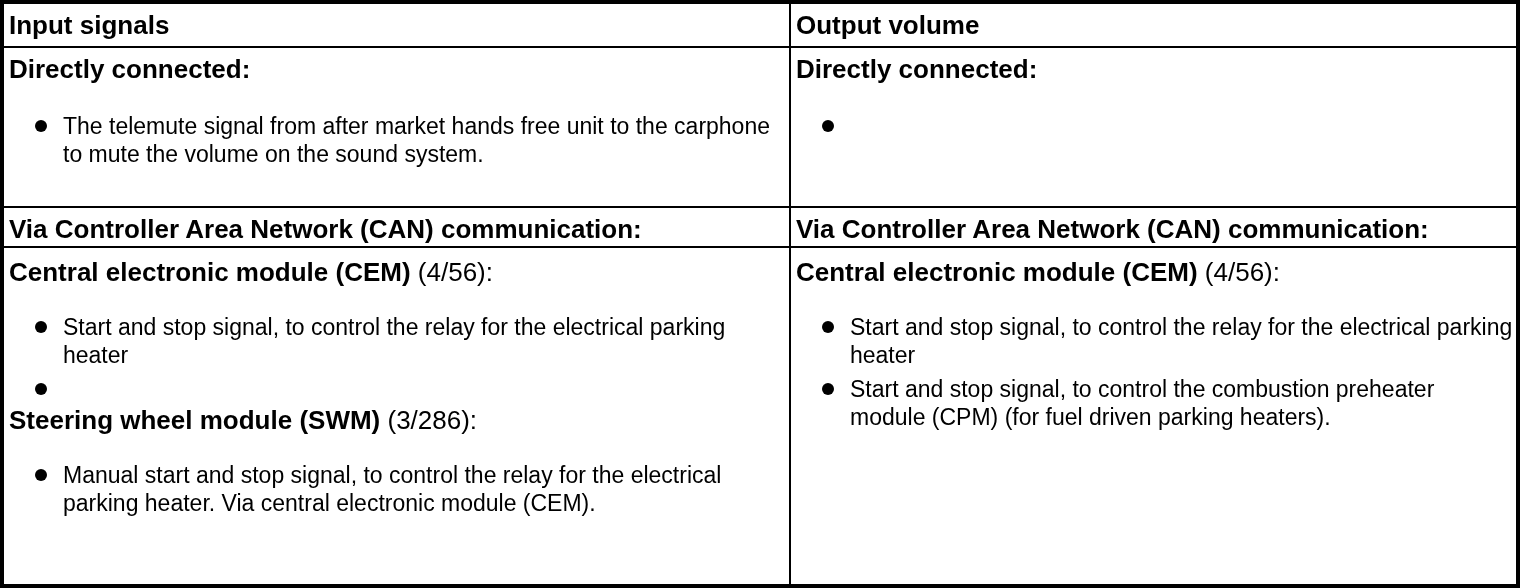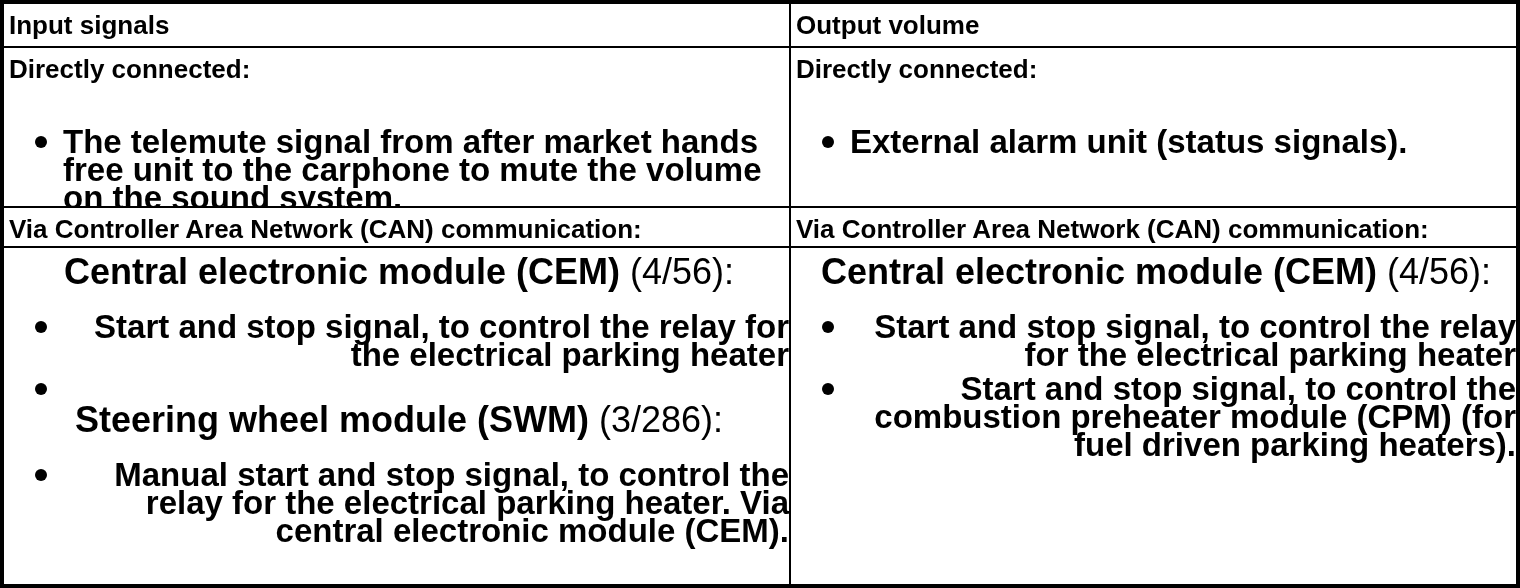--- a/index.html
+++ b/index.html
@@ -25,34 +25,32 @@
   .cell.rt { border-top: 2px solid #000000; }
   .cell.cl { border-left: 2px solid #000000; }
   .th, .sub {
     margin: 0;
     font-weight: bold;
     font-size: 26px;
     line-height: 30px;
   }
   .mod-title {
     margin: 0;
-    font-size: 36px;
+    font-size: 26px;
     line-height: 30px;
-    text-align: center;
   }
   .mod-title .b { font-weight: bold; }
   ul.bullets {
     list-style: none;
-    margin: 44px 0 0 0;
+    margin: 28px 0 0 0;
     padding: 0 0 0 26px;
-    font-size: 33px;
+    font-size: 23px;
     line-height: 28px;
-    font-weight: bold;
   }
-  .section .bullets { margin-top: 26px; text-align: right; }
+  .section .bullets { margin-top: 26px; }
   ul.bullets li { position: relative; padding-left: 28px; }
   ul.bullets li + li { margin-top: 6px; }
   .dot {
     position: absolute;
     left: 0; top: 8px;
     width: 12px; height: 12px;
     border-radius: 50%;
     background: #000000;
   }
   .cell.modules { padding-top: 9px; }
@@ -78,21 +76,20 @@
           <span class="dot"></span>
           <span>The telemute signal from after market hands free unit to the carphone to mute the volume on the sound system.</span>
         </li>
       </ul>
     </div>
     <div class="cell rt cl">
       <p class="sub">Directly connected:</p>
       <ul class="bullets">
         <li>
           <span class="dot"></span>
-          <span>External alarm unit (status signals).</span>
         </li>
       </ul>
     </div>
 
     <div class="cell rt">
       <p class="sub">Via Controller Area Network (CAN) communication:</p>
     </div>
     <div class="cell rt cl">
       <p class="sub">Via Controller Area Network (CAN) communication:</p>
     </div>

